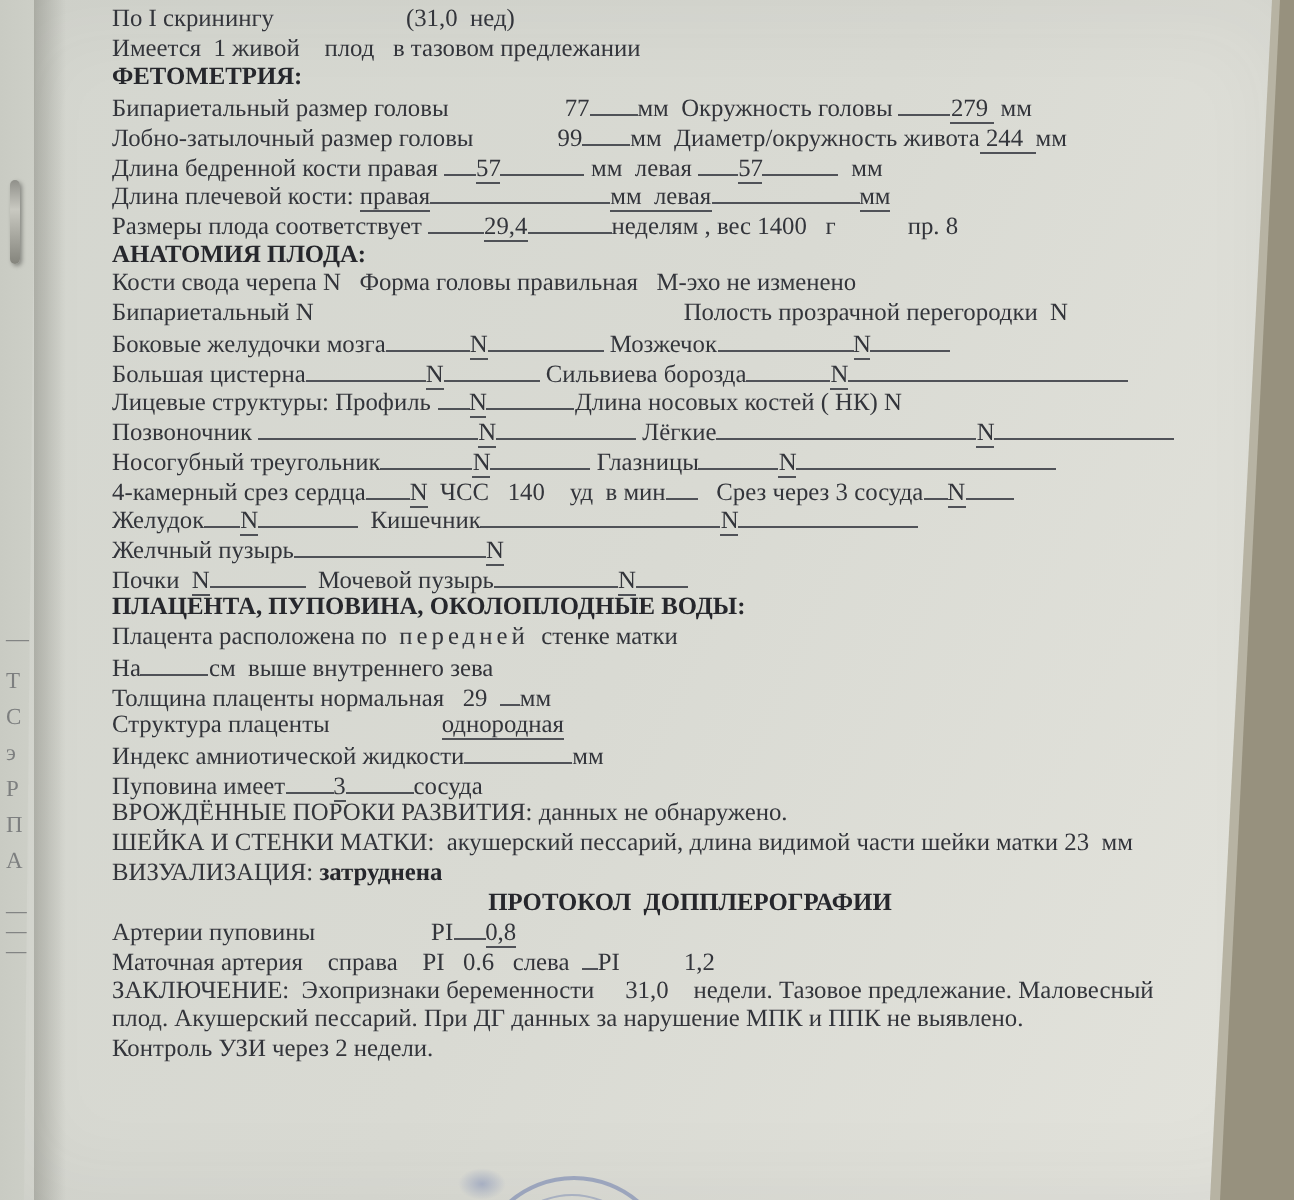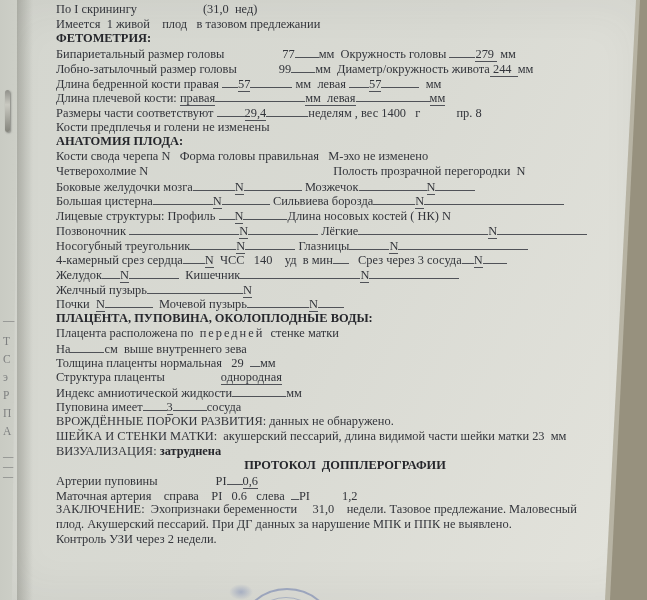--- a/index.html
+++ b/index.html
@@ -82,46 +82,45 @@
   <div class="staple"></div>
 
   <div class="doc">
       <div class="line"><span class="seg">По I скринингу</span><span class="seg sp" style="width: 66px;"></span><span class="seg">(31,0  нед)</span></div>
       <div class="line"><span class="seg">Имеется  1 живой    плод   в тазовом предлежании</span></div>
       <div class="line"><span class="seg b">ФЕТОМЕТРИЯ:</span></div>
       <div class="line"><span class="seg">Бипариетальный размер головы</span><span class="seg sp" style="width: 58px;"></span><span class="seg">77</span><span class="seg sp u" style="width: 24px;"></span><span class="seg">мм  Окружность головы </span><span class="seg sp u" style="width: 26px;"></span><span class="seg u">279 </span><span class="seg"> мм</span></div>
       <div class="line"><span class="seg">Лобно-затылочный размер головы</span><span class="seg sp" style="width: 42px;"></span><span class="seg">99</span><span class="seg sp u" style="width: 24px;"></span><span class="seg">мм  Диаметр/окружность живота</span><span class="seg u"> 244  </span><span class="seg">мм</span></div>
       <div class="line"><span class="seg">Длина бедренной кости правая </span><span class="seg sp u" style="width: 16px;"></span><span class="seg u">57</span><span class="seg sp u" style="width: 42px;"></span><span class="seg"> мм  левая </span><span class="seg sp u" style="width: 20px;"></span><span class="seg u">57</span><span class="seg sp u" style="width: 38px;"></span><span class="seg">  мм</span></div>
       <div class="line"><span class="seg">Длина плечевой кости: </span><span class="seg u">правая</span><span class="seg sp u" style="width: 90px;"></span><span class="seg u">мм  левая</span><span class="seg sp u" style="width: 74px;"></span><span class="seg u">мм</span></div>
-      <div class="line"><span class="seg">Размеры части соответствуют </span><span class="seg sp u" style="width: 28px;"></span><span class="seg u">29,4</span><span class="seg sp u" style="width: 42px;"></span><span class="seg">неделям , вес 1400   г</span><span class="seg sp" style="width: 36px;"></span><span class="seg">пр. 8</span></div>
-      <div class="line"><span class="seg">Кости предплечья и голени не изменены</span></div>
+      <div class="line"><span class="seg">Размеры плода соответствует </span><span class="seg sp u" style="width: 28px;"></span><span class="seg u">29,4</span><span class="seg sp u" style="width: 42px;"></span><span class="seg">неделям , вес 1400   г</span><span class="seg sp" style="width: 36px;"></span><span class="seg">пр. 8</span></div>
       <div class="line"><span class="seg b">АНАТОМИЯ ПЛОДА:</span></div>
       <div class="line"><span class="seg">Кости свода черепа N   Форма головы правильная   М-эхо не изменено</span></div>
-      <div class="line"><span class="seg">Четверохолмие N</span><span class="seg sp" style="width: 185px;"></span><span class="seg">Полость прозрачной перегородки  N</span></div>
+      <div class="line"><span class="seg">Бипариетальный N</span><span class="seg sp" style="width: 185px;"></span><span class="seg">Полость прозрачной перегородки  N</span></div>
       <div class="line"><span class="seg">Боковые желудочки мозга</span><span class="seg sp u" style="width: 42px;"></span><span class="seg u">N</span><span class="seg sp u" style="width: 58px;"></span><span class="seg"> Мозжечок</span><span class="seg sp u" style="width: 68px;"></span><span class="seg u">N</span><span class="seg sp u" style="width: 40px;"></span></div>
       <div class="line"><span class="seg">Большая цистерна</span><span class="seg sp u" style="width: 60px;"></span><span class="seg u">N</span><span class="seg sp u" style="width: 48px;"></span><span class="seg"> Сильвиева борозда</span><span class="seg sp u" style="width: 42px;"></span><span class="seg u">N</span><span class="seg sp u" style="width: 140px;"></span></div>
       <div class="line"><span class="seg">Лицевые структуры: Профиль </span><span class="seg sp u" style="width: 16px;"></span><span class="seg u">N</span><span class="seg sp u" style="width: 44px;"></span><span class="seg">Длина носовых костей ( НК) N</span></div>
       <div class="line"><span class="seg">Позвоночник </span><span class="seg sp u" style="width: 110px;"></span><span class="seg u">N</span><span class="seg sp u" style="width: 70px;"></span><span class="seg"> Лёгкие</span><span class="seg sp u" style="width: 130px;"></span><span class="seg u">N</span><span class="seg sp u" style="width: 90px;"></span></div>
       <div class="line"><span class="seg">Носогубный треугольник</span><span class="seg sp u" style="width: 46px;"></span><span class="seg u">N</span><span class="seg sp u" style="width: 50px;"></span><span class="seg"> Глазницы</span><span class="seg sp u" style="width: 40px;"></span><span class="seg u">N</span><span class="seg sp u" style="width: 130px;"></span></div>
       <div class="line"><span class="seg">4-камерный срез сердца</span><span class="seg sp u" style="width: 22px;"></span><span class="seg u">N</span><span class="seg">  ЧСС   140    уд  в мин</span><span class="seg sp u" style="width: 16px;"></span><span class="seg">   Срез через 3 сосуда</span><span class="seg sp u" style="width: 12px;"></span><span class="seg u">N</span><span class="seg sp u" style="width: 24px;"></span></div>
       <div class="line"><span class="seg">Желудок</span><span class="seg sp u" style="width: 18px;"></span><span class="seg u">N</span><span class="seg sp u" style="width: 50px;"></span><span class="seg">  Кишечник</span><span class="seg sp u" style="width: 120px;"></span><span class="seg u">N</span><span class="seg sp u" style="width: 90px;"></span></div>
       <div class="line"><span class="seg">Желчный пузырь</span><span class="seg sp u" style="width: 96px;"></span><span class="seg u">N</span></div>
       <div class="line"><span class="seg">Почки  </span><span class="seg u">N</span><span class="seg sp u" style="width: 48px;"></span><span class="seg">  Мочевой пузырь</span><span class="seg sp u" style="width: 62px;"></span><span class="seg u">N</span><span class="seg sp u" style="width: 26px;"></span></div>
       <div class="line"><span class="seg b">ПЛАЦЕНТА, ПУПОВИНА, ОКОЛОПЛОДНЫЕ ВОДЫ:</span></div>
       <div class="line"><span class="seg">Плацента расположена по  </span><span class="seg" style="letter-spacing: 2px;">передней</span><span class="seg">  стенке матки</span></div>
       <div class="line"><span class="seg">На</span><span class="seg sp u" style="width: 34px;"></span><span class="seg">см  выше внутреннего зева</span></div>
       <div class="line"><span class="seg">Толщина плаценты нормальная   29  </span><span class="seg sp u" style="width: 10px;"></span><span class="seg">мм</span></div>
       <div class="line"><span class="seg">Структура плаценты</span><span class="seg sp" style="width: 56px;"></span><span class="seg u">однородная</span></div>
       <div class="line"><span class="seg">Индекс амниотической жидкости</span><span class="seg sp u" style="width: 54px;"></span><span class="seg">мм</span></div>
       <div class="line"><span class="seg">Пуповина имеет</span><span class="seg sp u" style="width: 24px;"></span><span class="seg u">3</span><span class="seg sp u" style="width: 34px;"></span><span class="seg">сосуда</span></div>
       <div class="line"><span class="seg">ВРОЖДЁННЫЕ ПОРОКИ РАЗВИТИЯ: данных не обнаружено.</span></div>
       <div class="line"><span class="seg">ШЕЙКА И СТЕНКИ МАТКИ:  акушерский пессарий, длина видимой части шейки матки 23  мм</span></div>
       <div class="line"><span class="seg">ВИЗУАЛИЗАЦИЯ: </span><span class="seg b">затруднена</span></div>
       <div class="line center"><span class="seg b">ПРОТОКОЛ  ДОППЛЕРОГРАФИИ</span></div>
-      <div class="line"><span class="seg">Артерии пуповины</span><span class="seg sp" style="width: 58px;"></span><span class="seg">PI</span><span class="seg sp u" style="width: 16px;"></span><span class="seg u">0,6</span></div>
+      <div class="line"><span class="seg">Артерии пуповины</span><span class="seg sp" style="width: 58px;"></span><span class="seg">PI</span><span class="seg sp u" style="width: 16px;"></span><span class="seg u">0,8</span></div>
       <div class="line"><span class="seg">Маточная артерия    справа    PI   0.6   слева  </span><span class="seg sp u" style="width: 8px;"></span><span class="seg">PI</span><span class="seg sp" style="width: 32px;"></span><span class="seg">1,2</span></div>
       <div class="line"><span class="seg">ЗАКЛЮЧЕНИЕ:  Эхопризнаки беременности     31,0    недели. Тазовое предлежание. Маловесный</span></div>
       <div class="line"><span class="seg">плод. Акушерский пессарий. При ДГ данных за нарушение МПК и ППК не выявлено.</span></div>
       <div class="line"><span class="seg">Контроль УЗИ через 2 недели.</span></div>
     </div>
 
   <div class="stamp"></div>
   <div class="stamp-inner"></div>
   <div class="stamp-smudge"></div>
 </div>

